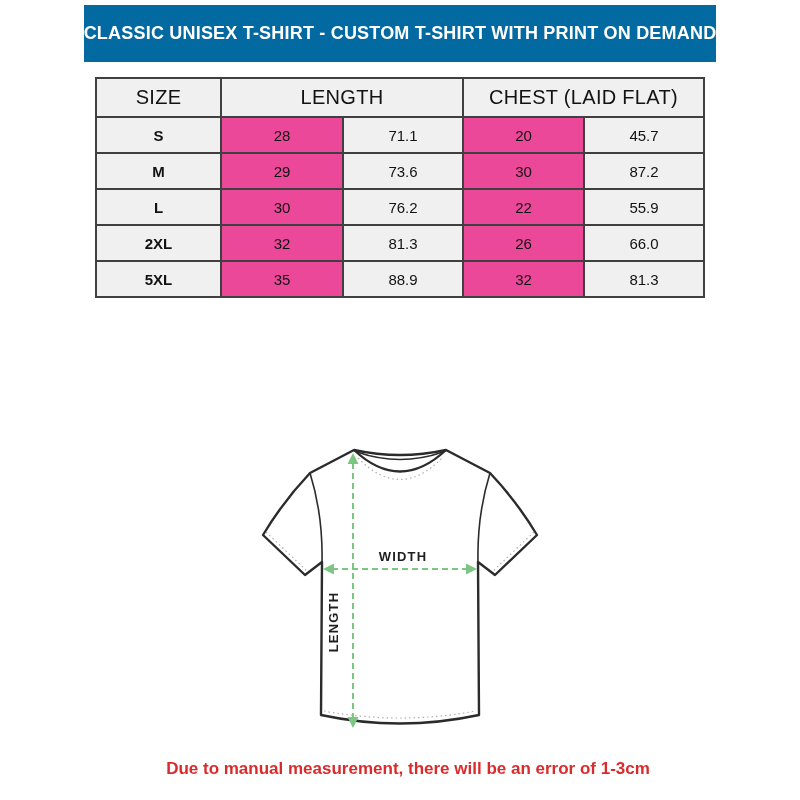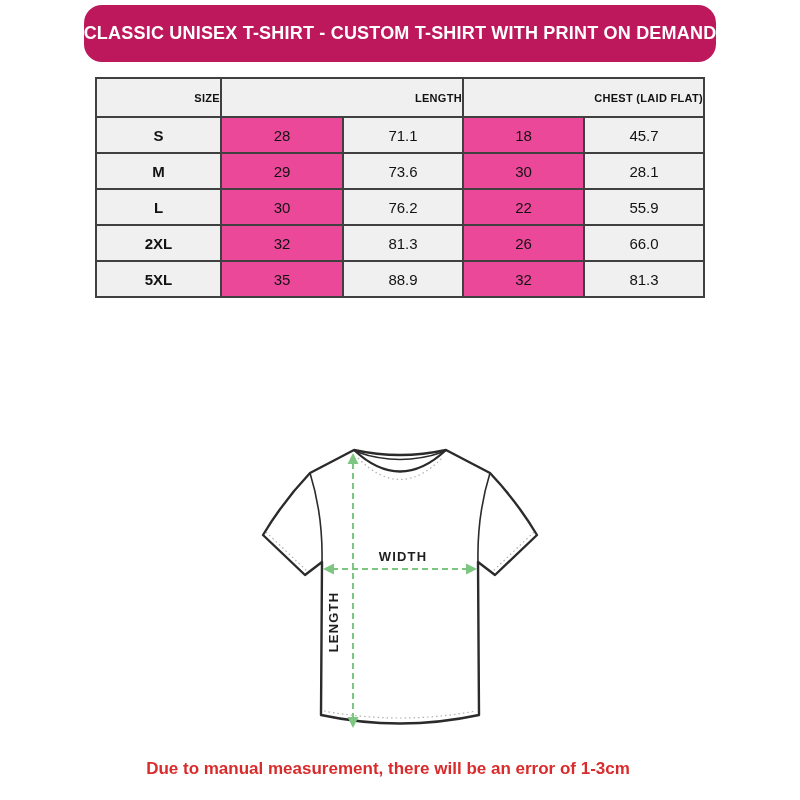--- a/index.html
+++ b/index.html
@@ -19,49 +19,48 @@
   
   table.size-chart{
     position:absolute;left:95px;top:77px;width:608px;
     border-collapse:collapse;table-layout:fixed;
   }
   .size-chart th,.size-chart td{
     border:2px solid #404040;text-align:center;vertical-align:middle;
     color:#121212;padding:0;
   }
   .size-chart thead th{
-    height:37px;background:#f0f0f0;font-size:11px;font-weight:bold;
+    height:37px;background:#f0f0f0;font-size:20px;font-weight:normal;
     letter-spacing:.3px;
-    text-align:right;
   }
   .size-chart tbody tr{height:36px;}
   .size-chart td{font-size:15px;font-weight:500;}
   .size-chart td.c-gray{background:#f0f0f0;}
   .size-chart td.c-white{background:#ec4899;}
   .size-chart td.size{font-weight:bold;}
 
   
   svg.shirt{position:absolute;left:250px;top:430px;}
   .dim-label{
     font-family:"Liberation Sans",sans-serif;font-size:13px;font-weight:bold;
     fill:#1f1f1f;letter-spacing:1.2px;text-anchor:middle;
   }
 
   
   .footnote{
     position:absolute;left:0;top:759px;width:776px;text-align:center;
-    font-size:17px;font-weight:bold;color:#d92b2b;
+    font-size:17px;font-weight:bold;color:#d92b2b;padding-left:20px;
   }
 </style>
 </head>
 <body>
 
 <div class="page">
 
-  <header class="banner" style="background-color: #be185d; border-radius: 18px;">
+  <header class="banner" style="background-color: #0369a1;">
     <h1>CLASSIC UNISEX T-SHIRT - CUSTOM T-SHIRT WITH PRINT ON DEMAND</h1>
   </header>
 
   <table class="size-chart">
     <colgroup>
       <col style="width:125px">
         <col style="width:122px">
         <col style="width:120px">
       <col style="width:121px">
         <col style="width:120px">
@@ -71,29 +70,29 @@
         <th>SIZE</th>
         <th colspan="2">LENGTH</th>
         <th colspan="2">CHEST (LAID FLAT)</th>
       </tr>
     </thead>
     <tbody>
       <tr>
         <td class="c-gray size">S</td>
         <td class="c-white">28</td>
         <td class="c-gray">71.1</td>
-        <td class="c-white">18</td>
+        <td class="c-white">20</td>
         <td class="c-gray">45.7</td>
       </tr>
       <tr>
         <td class="c-gray size">M</td>
         <td class="c-white">29</td>
         <td class="c-gray">73.6</td>
         <td class="c-white">30</td>
-        <td class="c-gray">28.1</td>
+        <td class="c-gray">87.2</td>
       </tr>
       <tr>
         <td class="c-gray size">L</td>
         <td class="c-white">30</td>
         <td class="c-gray">76.2</td>
         <td class="c-white">22</td>
         <td class="c-gray">55.9</td>
       </tr>
       <tr>
         <td class="c-gray size">2XL</td>

